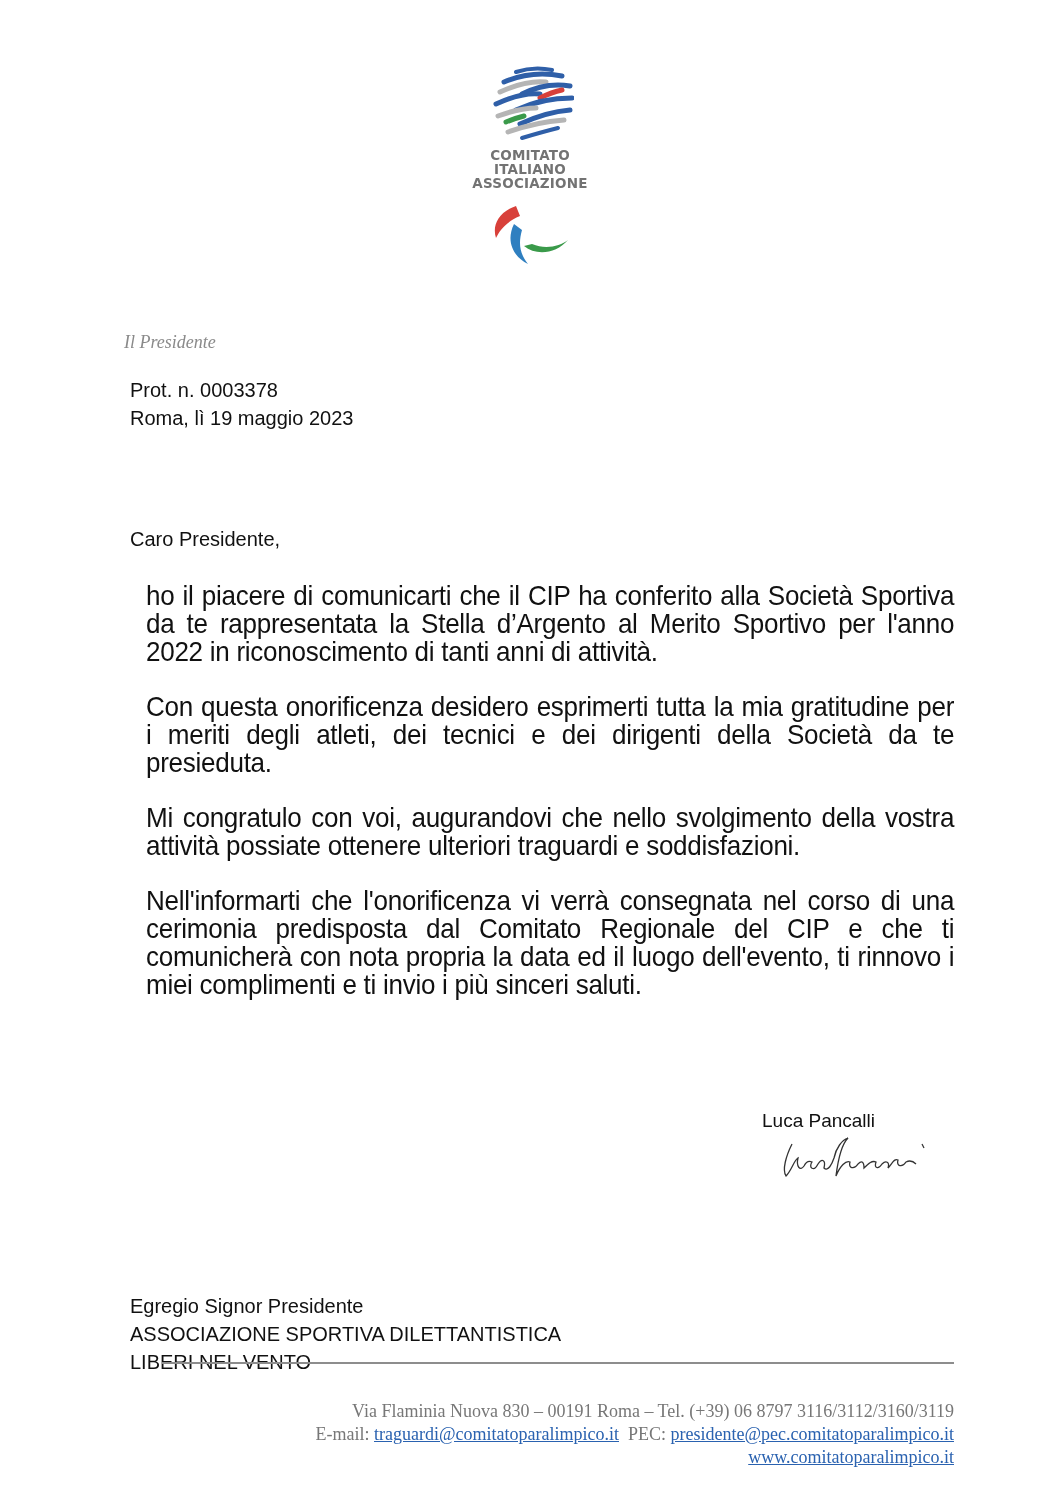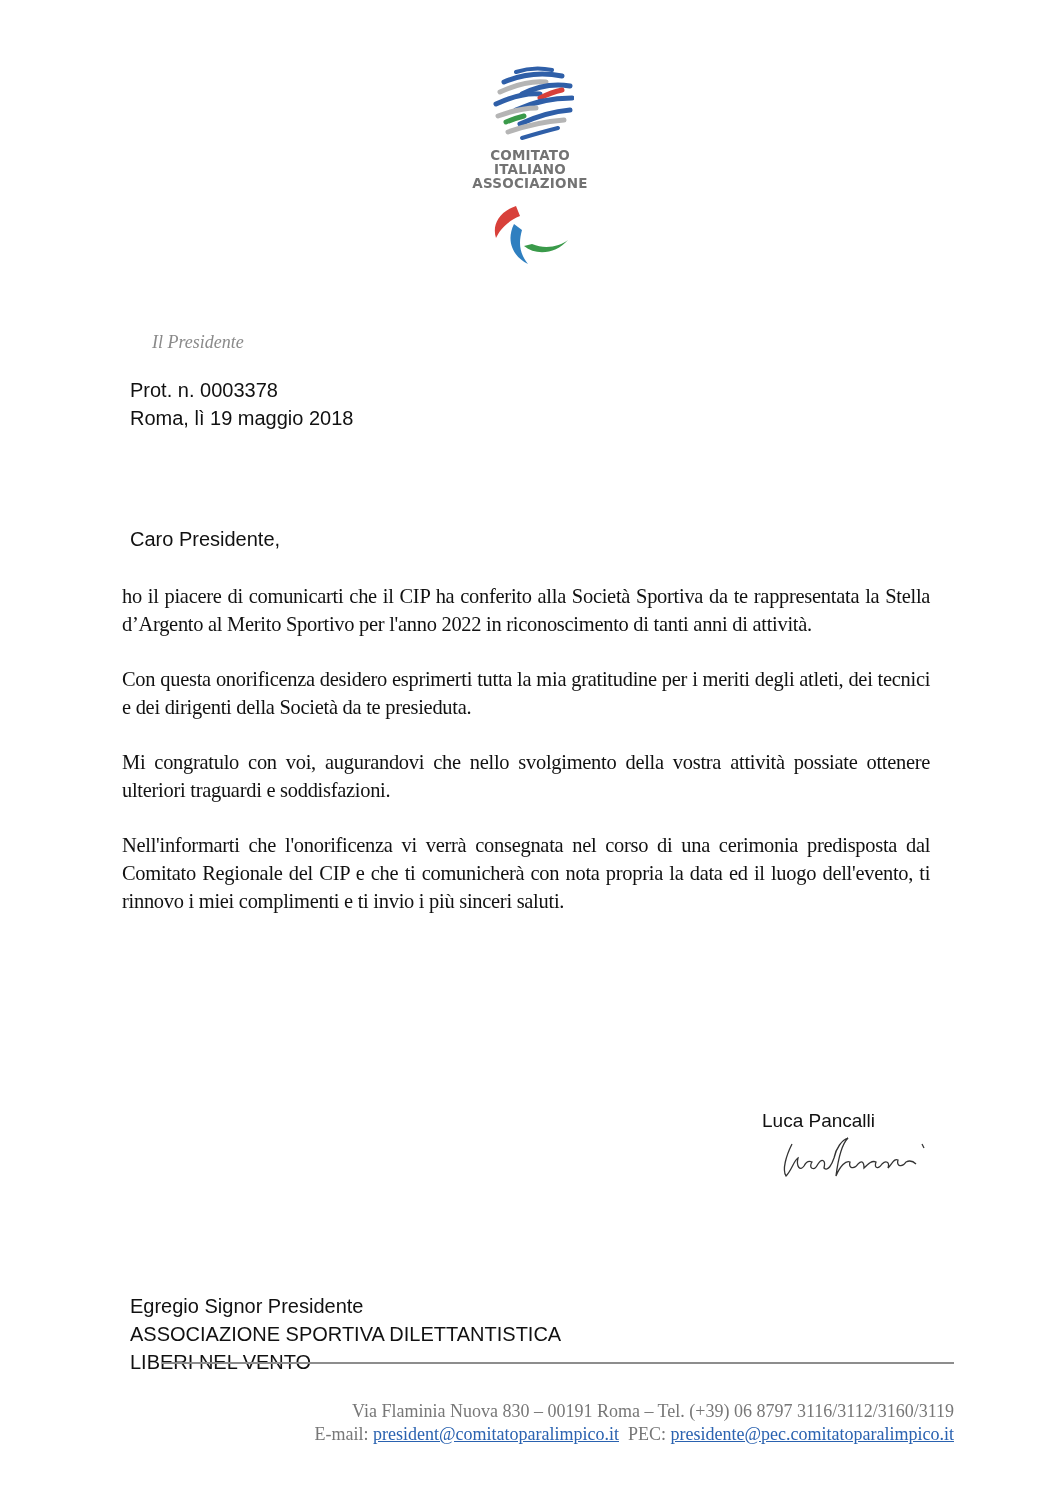--- a/index.html
+++ b/index.html
@@ -1,24 +1,24 @@
 <!DOCTYPE html>
 <html><head>
   <meta charset="utf-8">
   <style>
     html, body { margin: 0; padding: 0; background: #ffffff; }
     body { width: 1055px; height: 1495px; position: relative; overflow: hidden; font-family: "Liberation Sans", sans-serif; color: #111; }
     .logo { position: absolute; left: 466px; top: 60px; width: 128px; }
     .globe { position: absolute; left: 20px; top: 4px; width: 88px; height: 80px; }
     .org-name { position: absolute; left: 0; top: 88px; width: 128px; text-align: center; font-family: "DejaVu Sans", sans-serif; font-weight: bold; font-size: 13.5px; line-height: 14px; color: #737373; letter-spacing: 0.2px; }
     .agitos { position: absolute; left: 20px; top: 142px; width: 86px; height: 66px; }
-    .role { position: absolute; left: 124px; top: 332px; font-family: "Liberation Serif", serif; font-style: italic; font-size: 18px; color: #8a8a8a; margin-left: 28px; }
+    .role { position: absolute; left: 124px; top: 332px; font-family: "Liberation Serif", serif; font-style: italic; font-size: 18px; color: #8a8a8a; }
     .meta { position: absolute; left: 130px; top: 376px; font-size: 20px; line-height: 28px; }
     .salutation { position: absolute; left: 130px; top: 528px; font-size: 20px; }
-    .body { position: absolute; left: 122px; top: 582px; width: 808px; font-size: 22px; line-height: 28px; text-align: justify; font-family: Liberation Serif, serif; }
+    .body { position: absolute; left: 146px; top: 582px; width: 808px; font-size: 28px; line-height: 28px; text-align: justify; font-family: Liberation Sans, sans-serif; }
     .body p { margin: 0 0 27px 0; letter-spacing: -0.3px; transform: scaleX(0.93); transform-origin: left; width: 869px; }
     .signer { position: absolute; left: 762px; top: 1110px; font-size: 19px; }
     .signature { position: absolute; left: 778px; top: 1130px; width: 150px; height: 52px; }
     .recipient { position: absolute; left: 130px; top: 1261px; font-size: 20px; line-height: 28px; margin-top: 31px; }
     .footer-rule { position: absolute; left: 162px; top: 1362px; width: 792px; height: 2px; background: #8d8d8d; }
     .footer { position: absolute; left: 162px; top: 1400px; width: 792px; text-align: right; font-family: "Liberation Serif", serif; font-size: 18px; line-height: 23px; color: #777; }
     .footer a { color: #2a62b0; text-decoration: underline; }
   </style>
 </head>
 <body>
@@ -49,21 +49,21 @@
     <path d="M30 4 C12 10 6 24 10 36 C14 28 20 20 34 14 Z" fill="#d8403a"></path>
     <path d="M28 22 C20 38 26 54 42 62 C34 52 32 42 36 28 Z" fill="#2f7fc0"></path>
     <path d="M38 44 C50 54 70 52 82 38 C74 44 60 48 46 42 Z" fill="#3a9a4a"></path>
   </svg>
 </div>
 
 <div class="role">Il Presidente</div>
 
 <div class="meta">
   <div>Prot. n. 0003378</div>
-  <div>Roma, lì 19 maggio 2018</div>
+  <div>Roma, lì 19 maggio 2023</div>
 </div>
 
 <div class="salutation">Caro Presidente,</div>
 
 <div class="body">
   <p>ho il piacere di comunicarti che il CIP ha conferito alla Società Sportiva da te rappresentata la Stella d’Argento al Merito Sportivo per l'anno 2022 in riconoscimento di tanti anni di attività.</p>
   <p>Con questa onorificenza desidero esprimerti tutta la mia gratitudine per i meriti degli atleti, dei tecnici e dei dirigenti della Società da te presieduta.</p>
   <p>Mi congratulo con voi, augurandovi che nello svolgimento della vostra attività possiate ottenere ulteriori traguardi e soddisfazioni.</p>
   <p>Nell'informarti che l'onorificenza vi verrà consegnata nel corso di una cerimonia predisposta dal Comitato Regionale del CIP e che ti comunicherà con nota propria la data ed il luogo dell'evento, ti rinnovo i miei complimenti e ti invio i più sinceri saluti.</p>
 </div>
@@ -78,17 +78,18 @@
   <div>Egregio Signor Presidente</div>
   <div>ASSOCIAZIONE SPORTIVA DILETTANTISTICA</div>
   <div>LIBERI NEL VENTO</div>
 </div>
 
 <div class="footer-rule"></div>
 <div class="footer">
   <div>Via Flaminia Nuova 830 – 00191 Roma – Tel. (+39) 06 8797 3116/3112/3160/3119</div>
   <div>
     <span>E-mail:</span>
-    <a>president@comitatoparalimpico.it</a>
+    <a>traguardi@comitatoparalimpico.it</a>
     &nbsp;<span>PEC:</span>
     <a>presidente@pec.comitatoparalimpico.it</a>
   </div>
+  <div><a>www.comitatoparalimpico.it</a></div>
 </div>
 
 </body></html>

